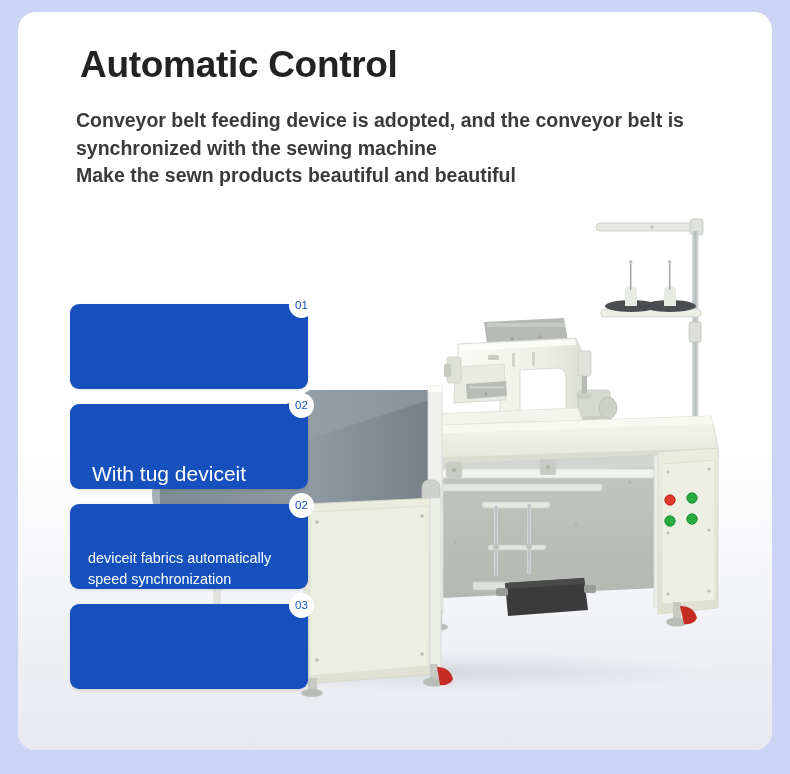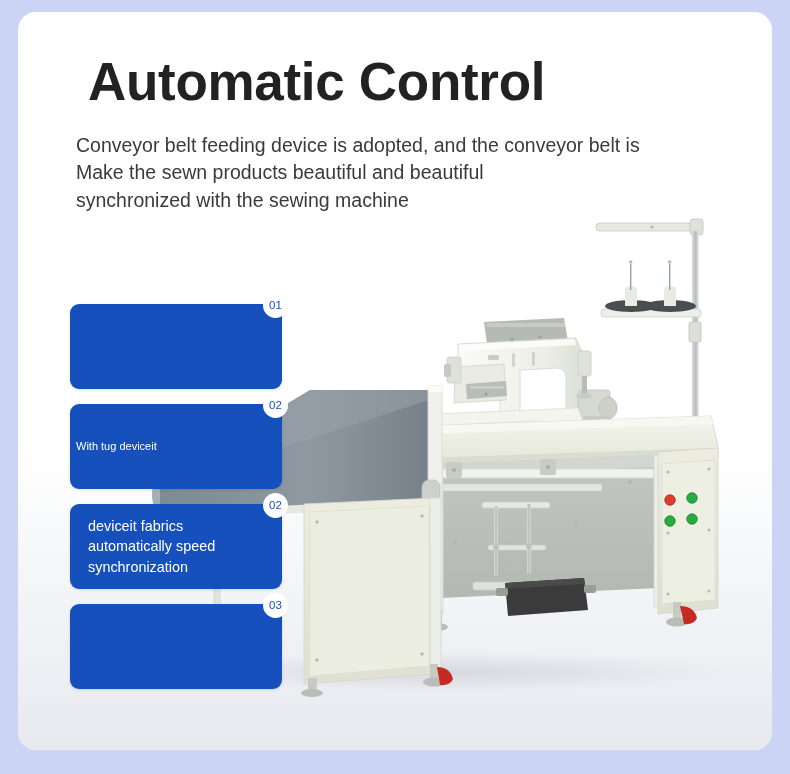--- a/index.html
+++ b/index.html
@@ -53,66 +53,66 @@
   }
 
   
   .head-block {
     position: absolute;
     left: 58px;
     top: 30px;
     width: 660px;
   }
   .title {
-    margin: 12px;
-    font-size: 53px;
+    margin: 4px;
+    font-size: 37px;
     font-weight: bold;
     color: #222224;
     letter-spacing: -0.3px;
     line-height: 1.05;
   }
   .subtitle {
     margin: 22px 0 0 0;
     font-size: 19.5px;
     color: #3a3a3c;
     line-height: 1.42;
-    font-weight: normal;
+    font-weight: bold;
   }
   .subtitle .ln { display: block; }
 
   
   .features {
     position: absolute;
     left: 52px;
     top: 292px;
     width: 220px;
     z-index: 40;
   }
   .feature {
     position: relative;
-    width: 212px;
+    width: 238px;
     min-height: 85px;
     margin-bottom: 15px;
     background: #1550bd;
     border-radius: 9px;
     box-sizing: border-box;
     display: flex;
-    align-items: center;
+    align-items: flex-end;
     box-shadow: 0 1px 3px rgba(0,0,0,0.12);
   }
   .feature .ftext {
     padding: 0 14px 0 18px;
     color: #ffffff;
     font-size: 14.4px;
     line-height: 1.42;
     font-weight: normal;
   }
   .feature.single .ftext {
-    font-size: 11px;
-    padding-left: 6px;
+    font-size: 21px;
+    padding-left: 22px;
   }
   .badge {
     position: absolute;
     right: -6px;
     top: -11px;
     width: 25px;
     height: 25px;
     border-radius: 50%;
     background: #ffffff;
     color: #1550bd;
@@ -345,22 +345,22 @@
           <ellipse cx="202" cy="637" rx="10" ry="4" fill="#b9bdb7"></ellipse>
         </g>
 
       </svg>
     </div>
 
     <div class="head-block">
       <h1 class="title">Automatic Control</h1>
       <p class="subtitle">
         <span class="ln">Conveyor belt feeding device is adopted, and the conveyor belt is</span>
+        <span class="ln">synchronized with the sewing machine</span>
         <span class="ln">Make the sewn products beautiful and beautiful</span>
-        <span class="ln">synchronized with the sewing machine</span>
       </p>
     </div>
 
     <div class="features">
 
       <div class="feature">
         <span class="badge">01</span>
       </div>
 
       <div class="feature single">

